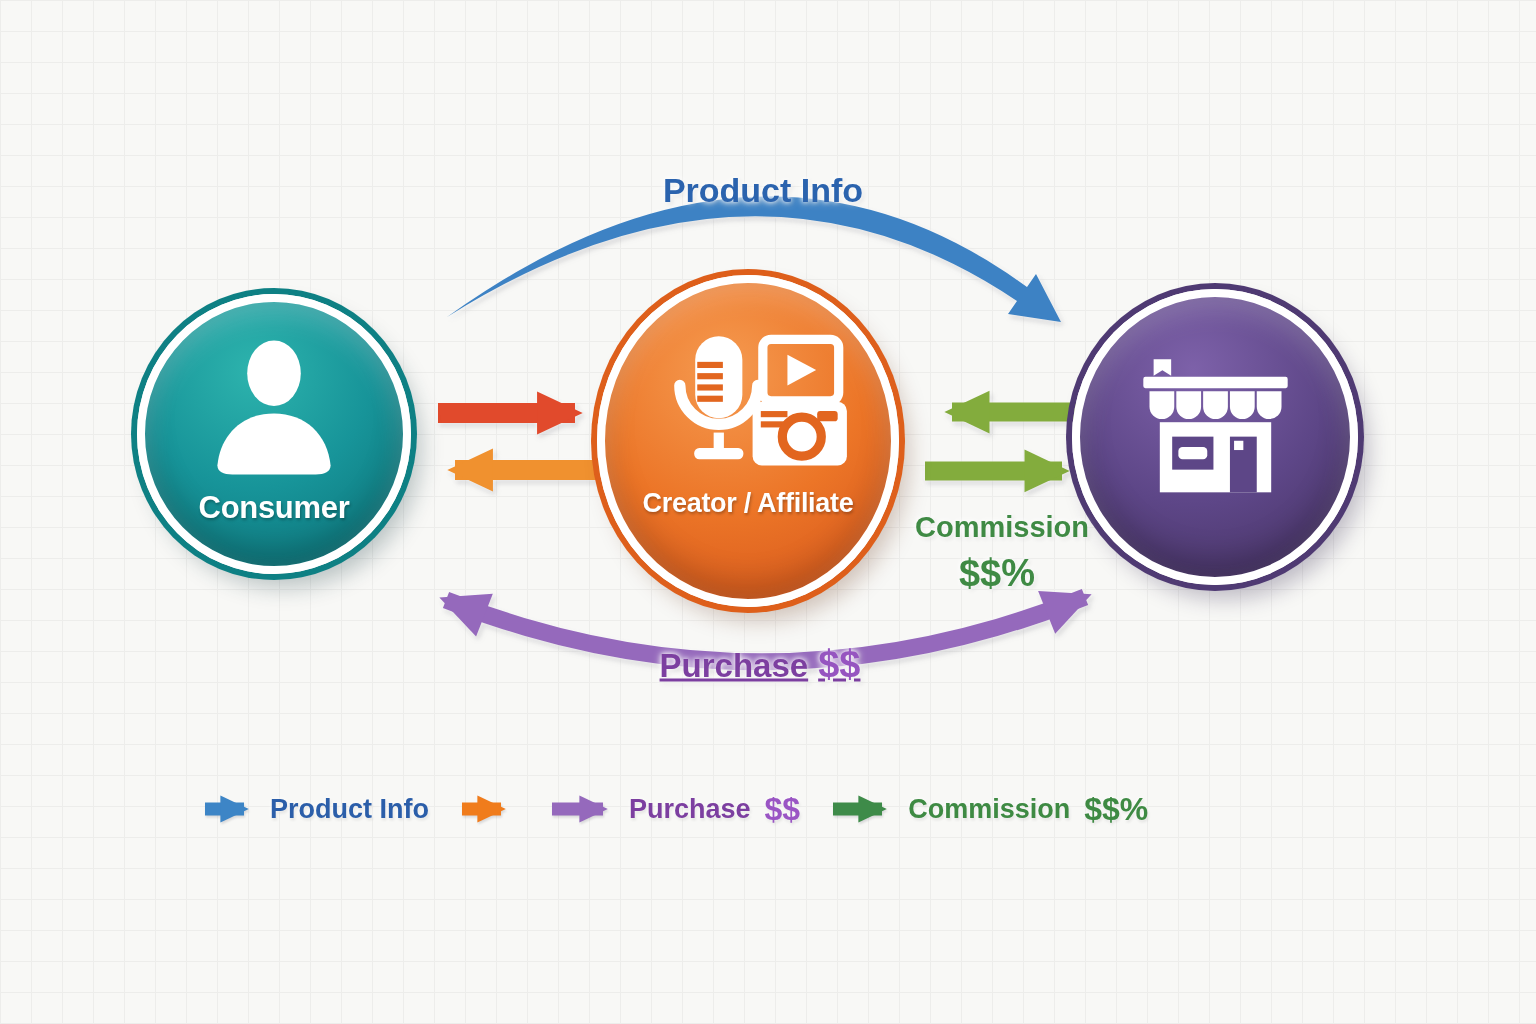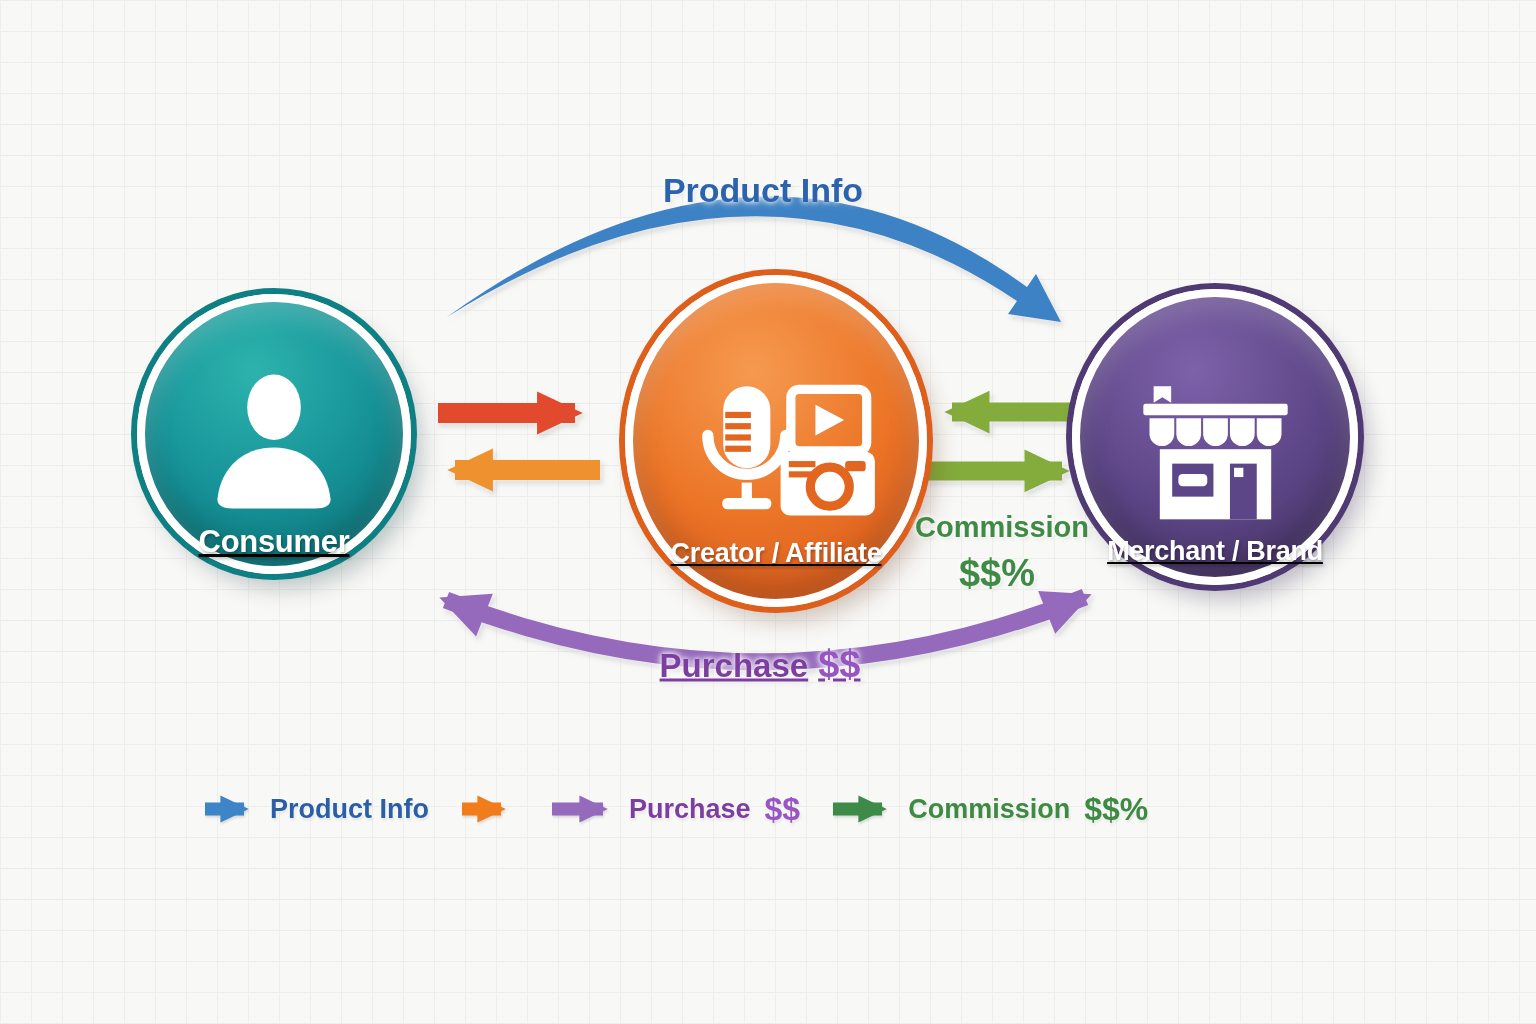--- a/index.html
+++ b/index.html
@@ -10,34 +10,34 @@
       linear-gradient(#ededeb 1px, transparent 1px),
       linear-gradient(90deg, #ededeb 1px, transparent 1px);
     background-size:31px 31px;
     font-family:"Liberation Sans", sans-serif;
   }
   .arrow-layer{position:absolute;left:0;top:0;z-index:1;}
   .arr{filter:drop-shadow(0 0 2px rgba(255,255,255,.85)) drop-shadow(2px 3px 2px rgba(70,70,90,.18));}
 
   
   .node{position:absolute;border-radius:50%;border:8px solid #fff;z-index:2;
-        display:flex;flex-direction:column;align-items:center;justify-content:flex-end;
-        box-sizing:content-box;text-decoration:underline;}
+        display:flex;flex-direction:column;align-items:center;justify-content:center;
+        box-sizing:content-box;}
   .node .icon{flex:0 0 auto;}
   .node .node-label{color:#fff;font-weight:700;text-align:center;
         text-shadow:1px 2px 3px rgba(0,0,0,.28);letter-spacing:-.3px;white-space:nowrap;}
   .node-consumer{
     left:137px;top:294px;width:258px;height:258px;padding-bottom:6px;
     background:radial-gradient(circle at 42% 26%, #2db3ad 0%, #179499 48%, #0b6e74 100%);
     box-shadow:0 0 0 6px #0e8084, 10px 14px 22px rgba(30,60,70,.28),
                inset 0 12px 26px rgba(255,255,255,.22), inset 0 -16px 30px rgba(0,0,0,.20);
   }
   .node-consumer .node-label{font-size:31px;margin-top:14px;}
   .node-creator{
-    left:625px;top:275px;width:286px;height:286px;padding-bottom:30px;
+    left:597px;top:275px;width:286px;height:286px;padding-bottom:30px;
     background:radial-gradient(circle at 42% 28%, #f59a50 0%, #ec7527 50%, #d2521a 100%);
     box-shadow:0 0 0 6px #de5f1b, 10px 14px 22px rgba(90,40,10,.25),
                inset 0 12px 26px rgba(255,255,255,.22), inset 0 -16px 30px rgba(0,0,0,.18);
   }
   .node-creator .node-label{font-size:27px;margin-top:4px;}
   .node-merchant{
     left:1072px;top:289px;width:270px;height:270px;padding-bottom:10px;
     background:radial-gradient(circle at 42% 26%, #7d61a9 0%, #5d4687 52%, #43305e 100%);
     box-shadow:0 0 0 6px #4f3a73, 10px 14px 22px rgba(40,30,70,.28),
                inset 0 12px 26px rgba(255,255,255,.20), inset 0 -16px 30px rgba(0,0,0,.22);
@@ -167,21 +167,20 @@
       <path d="M42 33 h24 v15 a12 12 0 0 1 -24 0 z" fill="#fff"></path>
       <path d="M68 33 h24 v15 a12 12 0 0 1 -24 0 z" fill="#fff"></path>
       <path d="M94 33 h24 v15 a12 12 0 0 1 -24 0 z" fill="#fff"></path>
       <path d="M120 33 h24 v15 a12 12 0 0 1 -24 0 z" fill="#fff"></path>
       <rect x="26" y="63" width="108" height="68" fill="#fff"></rect>
       <rect x="38" y="77" width="40" height="32" fill="#5d4687"></rect>
       <rect x="44" y="87" width="28" height="12" rx="4" fill="#fff"></rect>
       <rect x="94" y="77" width="26" height="54" fill="#5d4687"></rect>
       <rect x="98" y="81" width="9" height="9" fill="#fff"></rect>
     </svg>
-    <div class="node-label">Merchant / Brand</div>
   </div>
 
   <div class="flow-label lbl-product-info">Product Info</div>
   <div class="flow-label lbl-commission">Commission</div>
   <div class="flow-label lbl-commission-amt">$$%</div>
   <div class="flow-label lbl-purchase">
     <span>Purchase</span><span class="amt">$$</span>
   </div>
 
   <div class="legend">

